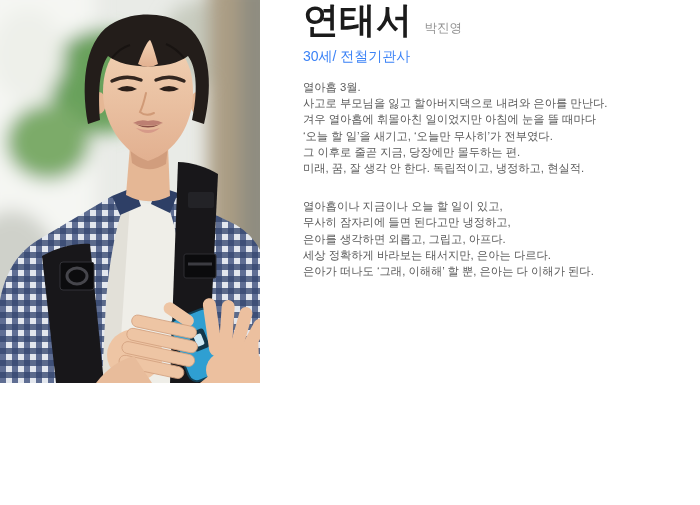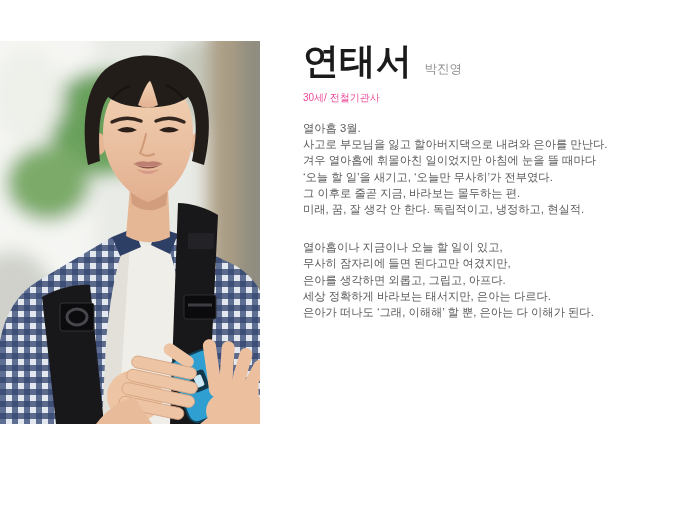--- a/index.html
+++ b/index.html
@@ -1,28 +1,28 @@
 <!DOCTYPE html>
 <html><head>
 <meta charset="utf-8">
 <style>
   html,body{margin:0;padding:0;}
   body{width:700px;height:505px;background:#ffffff;font-family:"Liberation Sans",sans-serif;}
-  .page{position:relative;width:700px;height:397px;background:#ffffff;overflow:hidden;margin-top:41px;}
+  .page{position:relative;width:700px;height:397px;background:#ffffff;overflow:hidden;}
 
   
   .photo{position:absolute;left:0;top:0;width:260px;height:383px;margin:0;overflow:hidden;}
   .photo svg{display:block;}
 
   
   .content{position:absolute;left:303px;top:0;width:392px;}
   .hdr{padding-top:3px;line-height:34px;white-space:nowrap;}
   .name{display:inline;font-size:36px;line-height:34px;font-weight:800;color:#1b1b1b;letter-spacing:0.5px;margin:0;}
   .actor{font-size:12.5px;color:#929292;margin-left:12px;font-weight:400;}
-  .meta{margin-top:4px;font-size:10px;color:#ec4899;line-height:15px;}
+  .meta{margin-top:4px;font-size:14px;color:#3b82f6;line-height:15px;}
   .bio{margin-top:15px;font-size:11.3px;line-height:16.2px;color:#595959;}
   .para{margin:0 0 22px 0;white-space:pre-line;}
   .para:last-child{margin-bottom:0;}
 </style>
 </head>
 <body>
 
 <div class="page">
 
   <figure class="photo">
@@ -122,23 +122,23 @@
   <section class="content">
     <header class="hdr">
       <h1 class="name">연태서</h1><span class="actor">박진영</span>
     </header>
     <div class="meta">30세/ 전철기관사</div>
     <div class="bio">
       <p class="para">열아홉 3월.
 사고로 부모님을 잃고 할아버지댁으로 내려와 은아를 만난다.
 겨우 열아홉에 휘몰아친 일이었지만 아침에 눈을 뜰 때마다
 ‘오늘 할 일’을 새기고, ‘오늘만 무사히’가 전부였다.
-그 이후로 줄곧 지금, 바라보는 몰두하는 편.
+그 이후로 줄곧 지금, 당장에만 몰두하는 편.
 미래, 꿈, 잘 생각 안 한다. 독립적이고, 냉정하고, 현실적.</p>
       <p class="para">열아홉이나 지금이나 오늘 할 일이 있고,
-무사히 잠자리에 들면 된다고만 여겼지만,
+무사히 잠자리에 들면 된다고만 냉정하고,
 은아를 생각하면 외롭고, 그립고, 아프다.
 세상 정확하게 바라보는 태서지만, 은아는 다르다.
 은아가 떠나도 ‘그래, 이해해’ 할 뿐, 은아는 다 이해가 된다.</p>
     </div>
   </section>
 
 </div>
 
 </body></html>

